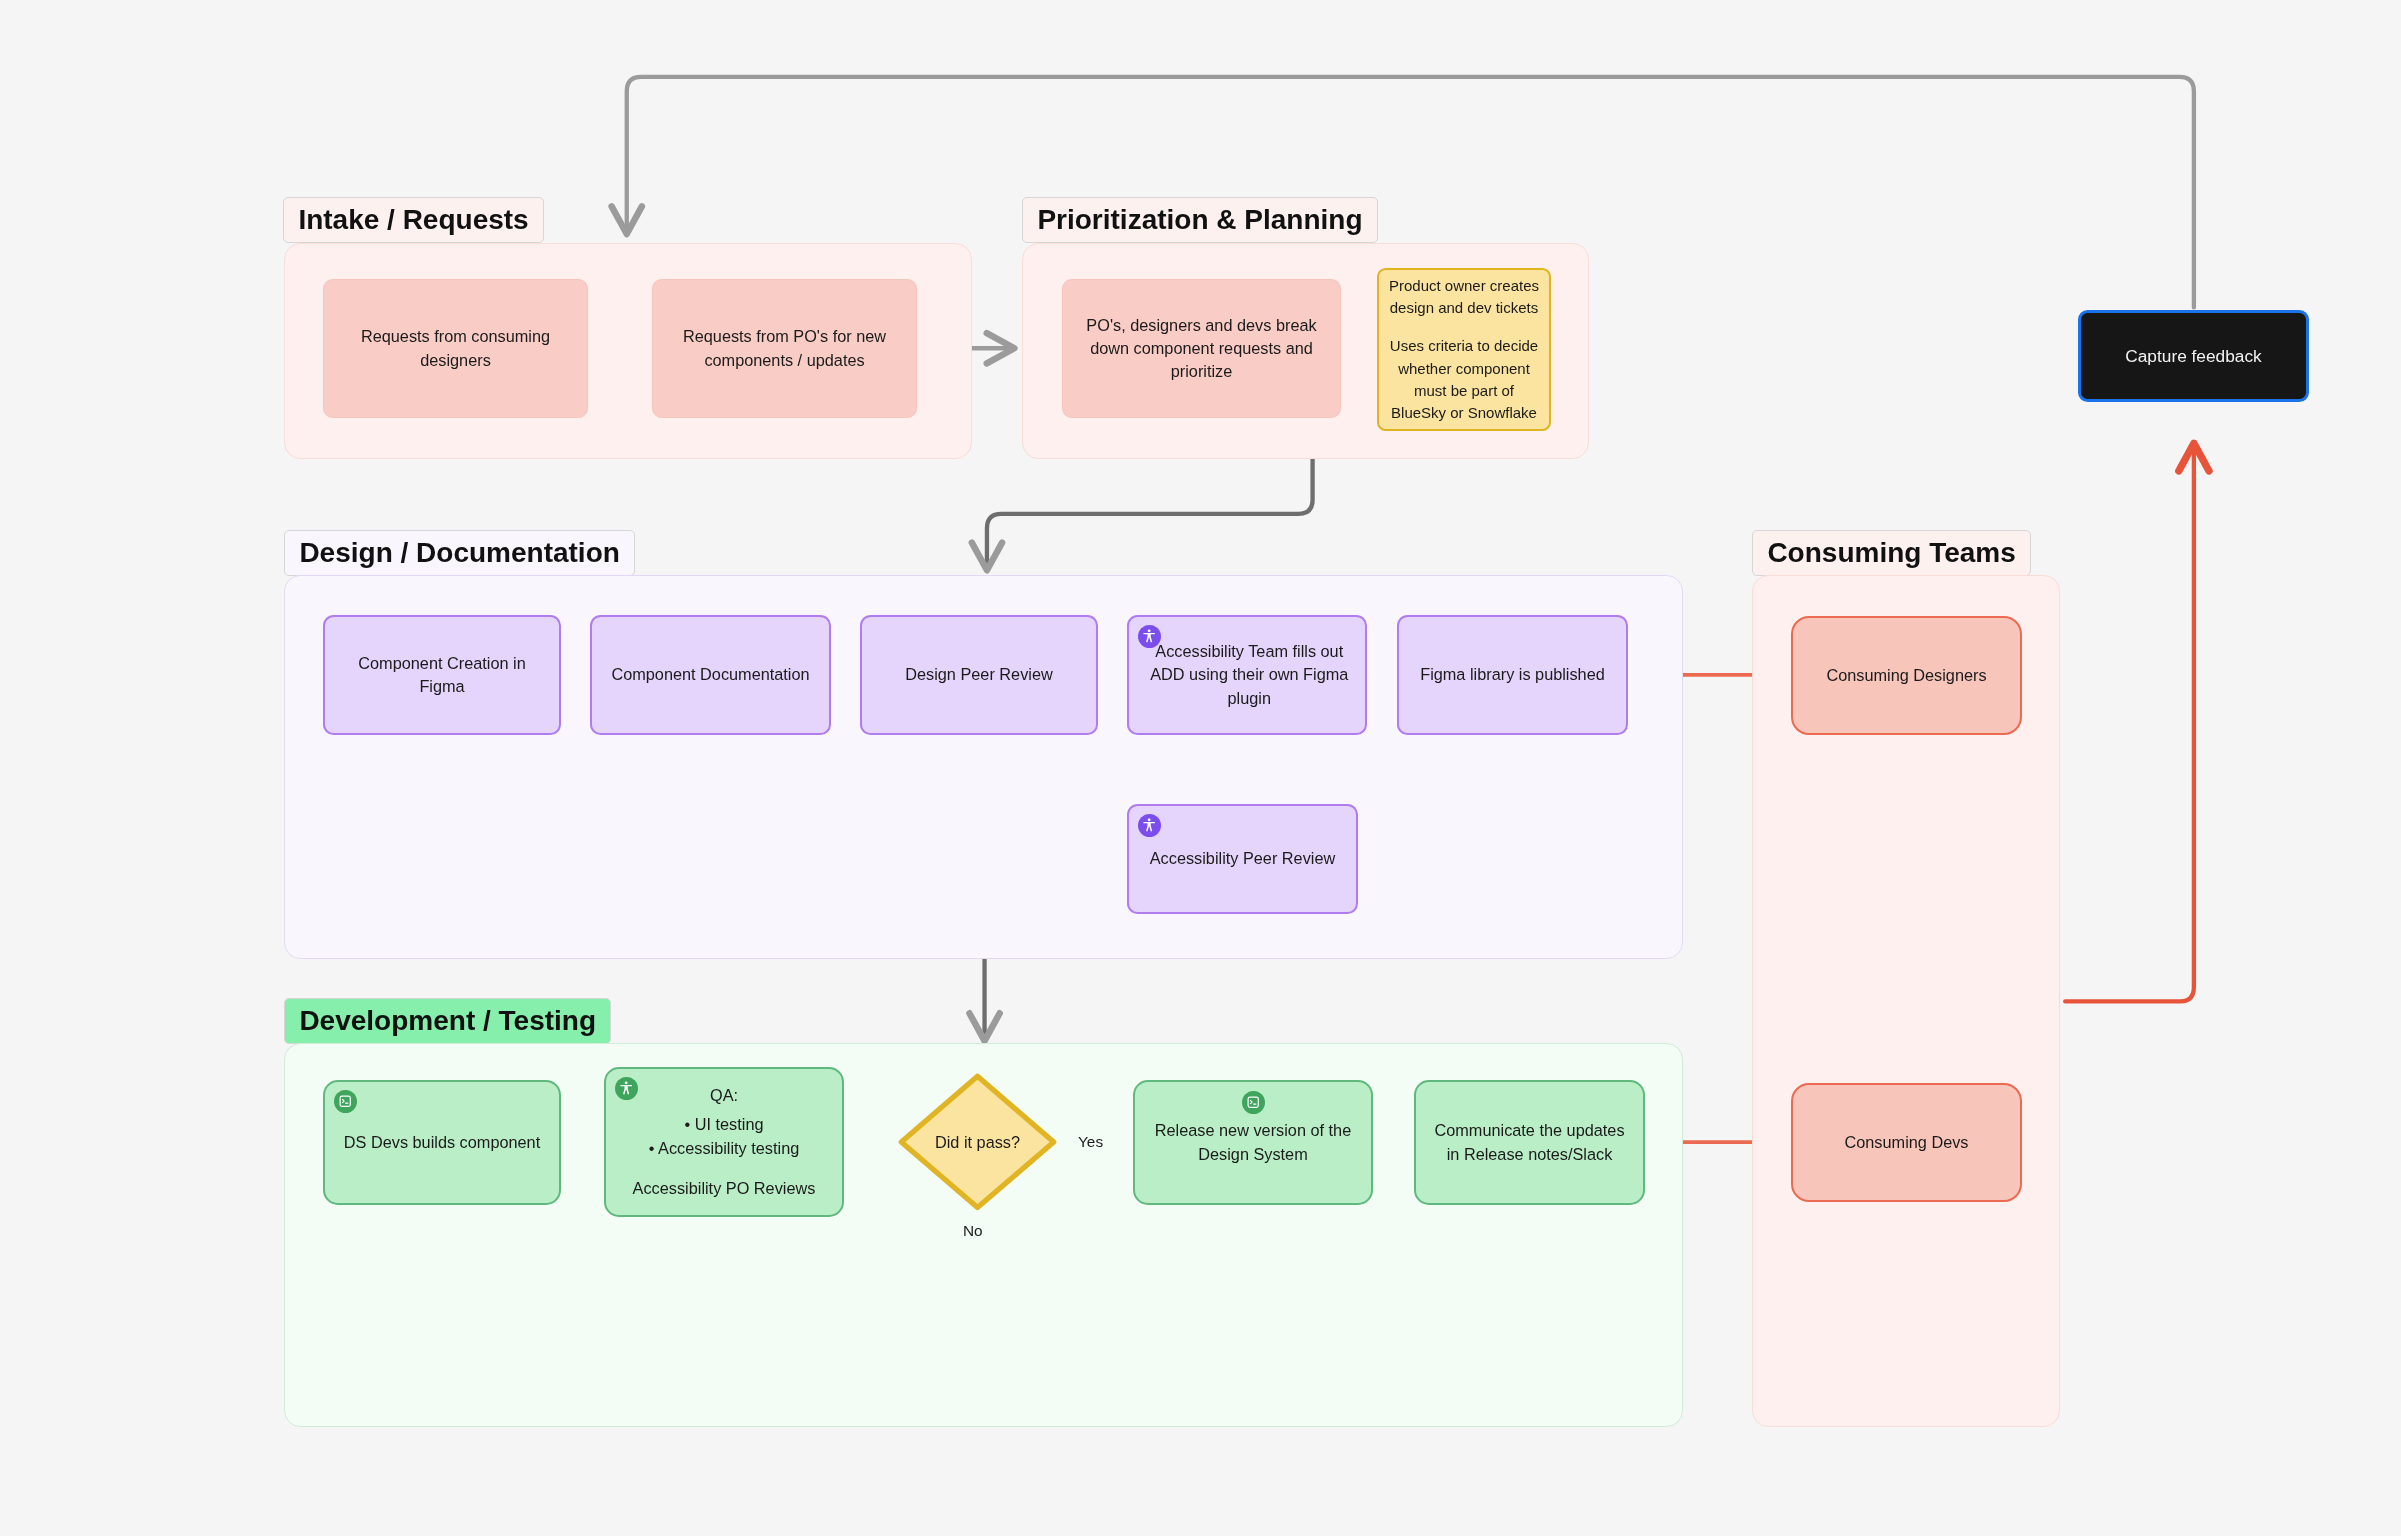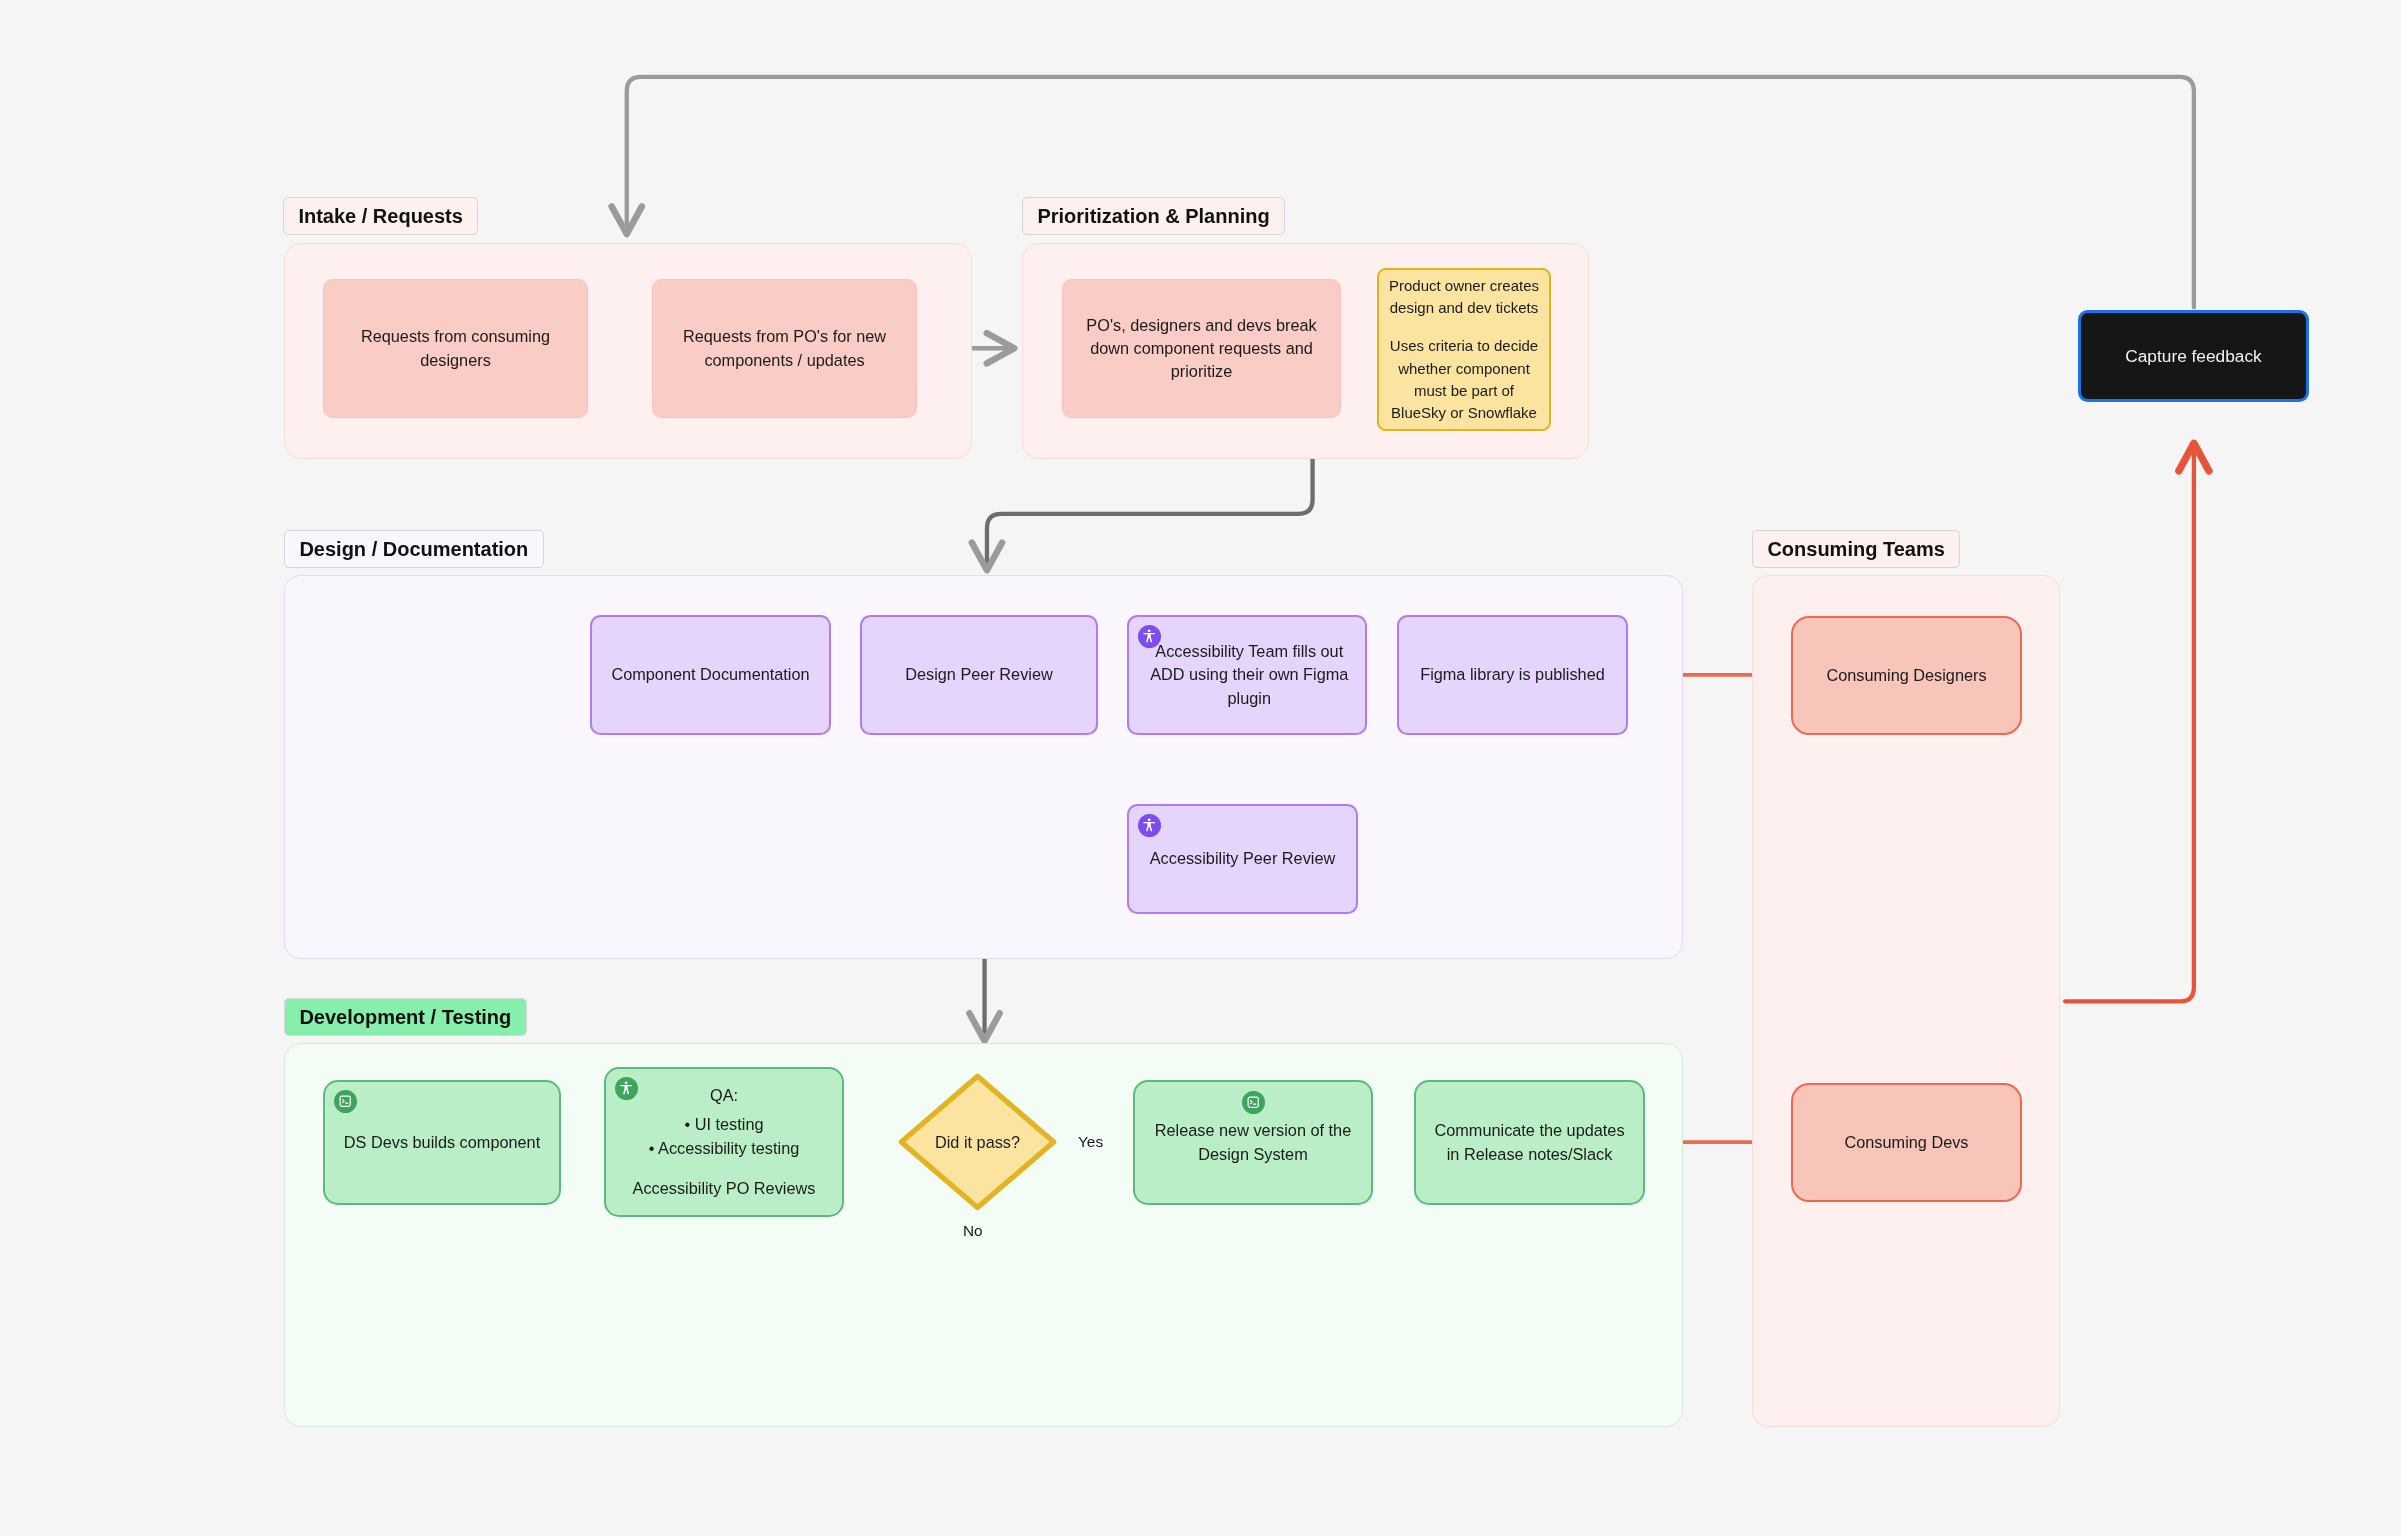--- a/index.html
+++ b/index.html
@@ -12,21 +12,21 @@
   }
   #canvas{position:absolute;inset:0;width:2459px;height:1537px;}
   svg.edges{position:absolute;left:0;top:0;width:2459px;height:1537px;pointer-events:none;}
 
   
   .lane{position:absolute;border-radius:16.3px;box-sizing:border-box;}
   .lane-label{
     position:absolute;
     border:1.4px solid #d6d6d6;
     border-radius:5px;
-    font-size:20px;
+    font-size:28px;
     font-weight:700;
     color:#111;
     padding:7.7px 14.4px 8.6px 14.4px;
     line-height:1;
     white-space:nowrap;
     box-sizing:border-box;
   }
 
   .lane-pink{background:#fdf0ee;border:1.4px solid #fadcd6;}
   .lane-purple{background:#f9f6fe;border:1.4px solid #e4d8f8;}
@@ -194,20 +194,23 @@
   </div>
 
   <div class="node n-pink" style="left:1062px;top:279px;width:279px;height:139px;">
     <span>PO's, designers and devs break down component requests and prioritize</span>
   </div>
   <div class="node n-yellow" style="left:1377px;top:268px;width:174px;height:163px;flex-direction:column;gap:16.3px;font-size:15px;line-height:1.48;padding:9.6px 8.6px;">
     <span>Product owner creates design and dev tickets</span>
     <span>Uses criteria to decide whether component must be part of BlueSky or Snowflake</span>
   </div>
 
+  <div class="node n-purple" style="left:323px;top:615px;width:238px;height:120px;">
+    <span>Component Creation in Figma</span>
+  </div>
   <div class="node n-purple" style="left:590px;top:615px;width:241px;height:120px;">
     <span>Component Documentation</span>
   </div>
   <div class="node n-purple" style="left:860px;top:615px;width:238px;height:120px;">
     <span>Design Peer Review</span>
   </div>
 
   <div class="node n-purple" style="left:1127px;top:615px;width:240px;height:120px;padding-left:16px;">
     <span class="badge purple">
       <svg width="16.3" height="16.3" viewBox="0 0 24 24" fill="#ffffff" aria-hidden="true">

